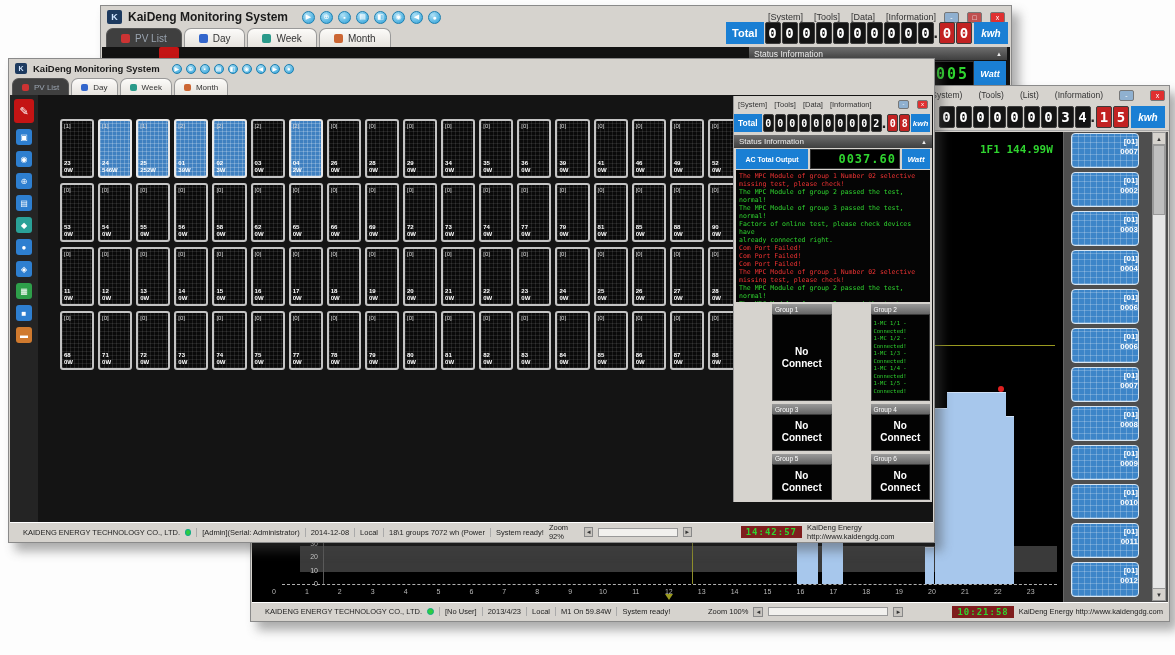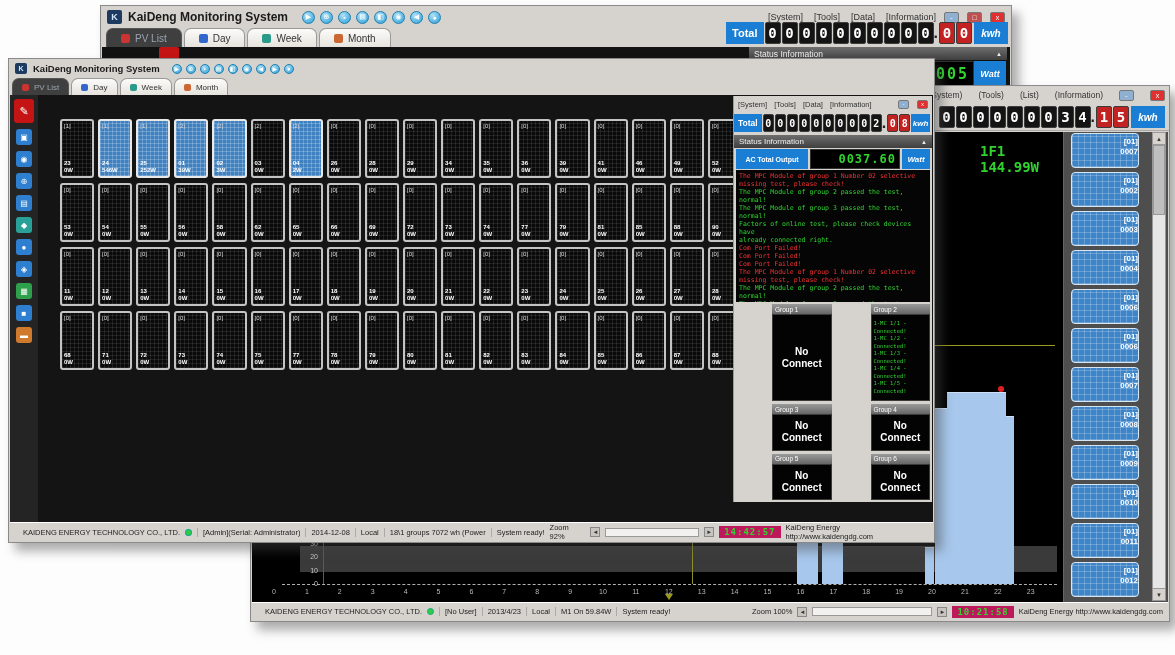--- a/index.html
+++ b/index.html
@@ -33,22 +33,22 @@
   .unit{font-style:italic;}
   .ddot{color:#222;font-weight:bold;}
   .sheader{background:linear-gradient(#6e6e6e,#3f3f3f);color:#eee;display:flex;
            align-items:center;justify-content:space-between;padding:0 5px;}
   .statusbar{background:#d6d3ce;border-top:1px solid #fff;display:flex;
              align-items:center;font-size:7.5px;color:#222;padding:0 5px;gap:5px;}
   .seg{border-left:1px solid #aaa;padding-left:5px;white-space:nowrap;}
   .seg.first{border-left:none;padding-left:8px;}
   .dotgreen{width:7px;height:7px;border-radius:50%;background:#2ecc40;
             display:inline-block;border:1px solid #1a8;}
-  .clock{background:#be185d;color:#2fd42f;font-family:"DejaVu Sans Mono",monospace;
-         font-weight:bold;font-size:9px;padding:1px 5px;letter-spacing:1px;}
+  .clock{background:#7f1d1d;color:#2fd42f;font-family:"DejaVu Sans Mono",monospace;
+         font-weight:bold;font-size:9px;padding:1px 5px;letter-spacing:1px;margin-left:44px;}
   .sliderbtn{width:10px;height:10px;background:#c8c5c0;border:1px solid #888;
              font-size:6px;display:inline-flex;align-items:center;justify-content:center;color:#333;}
   .slidertrack{height:9px;background:#f2f1ee;border:1px solid #999;}
   
   #backwin{left:100px;top:5px;width:912px;height:520px;z-index:1;}
   #backwin .titlebar{height:22px;}
   #backwin .logo{width:15px;height:14px;font-size:9px;}
   #backwin .title{font-size:12px;font-weight:bold;color:#1a1a1a;}
   #backwin .circ{width:13px;height:13px;font-size:7px;}
   #backwin .menus{display:flex;gap:11px;font-size:9px;margin-left:auto;}
@@ -150,21 +150,21 @@
   .xaxis{position:absolute;left:30px;right:6px;top:452px;border-top:1px dashed #b0b0b0;}
   .refline{position:absolute;left:60px;right:8px;height:1px;background:#9a9a20;}
   .cursor{position:absolute;top:210px;height:242px;width:1px;background:#8f8f2a;}
   .bar{position:absolute;background:#a7c7ec;border-top:1px solid #cfe0f6;}
   .dot{position:absolute;width:6px;height:6px;border-radius:50%;background:#e02020;}
   .marker{position:absolute;top:462px;width:0;height:0;border:4px solid transparent;
           border-top:6px solid #9a9a20;}
   .xtick{position:absolute;top:456px;width:16px;text-align:center;font-size:7px;color:#b8b8b8;}
   .ytick{position:absolute;left:40px;width:26px;text-align:right;font-size:7px;color:#c8c8c8;}
   .annotation{position:absolute;left:728px;top:11px;color:#2fd42f;font-weight:bold;
-              font-size:14px;font-family:"DejaVu Sans Mono",monospace;}
+              font-size:11px;font-family:"DejaVu Sans Mono",monospace;}
   .sidebar{position:absolute;right:0;top:0;bottom:0;width:105px;background:#4e4e4e;
            border-left:1px solid #666;}
   .cards{position:absolute;left:7px;top:1px;text-align:right;}
   .card{width:68px;height:35px;border-radius:4px;border:1px solid #d8e6f2;margin-bottom:4px;
         background-color:#3d85c8;color:#fff;font-size:8px;font-weight:bold;line-height:9.5px;
         padding:3px 0 0 6px;
         background-image:repeating-linear-gradient(0deg,rgba(255,255,255,.22) 0 1px,transparent 1px 6px),
                          repeating-linear-gradient(90deg,rgba(255,255,255,.22) 0 1px,transparent 1px 6px);}
   .sscroll{position:absolute;right:2px;top:0;bottom:1px;width:14px;display:flex;flex-direction:column;}
   .sbtn{height:13px;background:#d6d3ce;border:1px solid #999;font-size:6px;display:flex;

